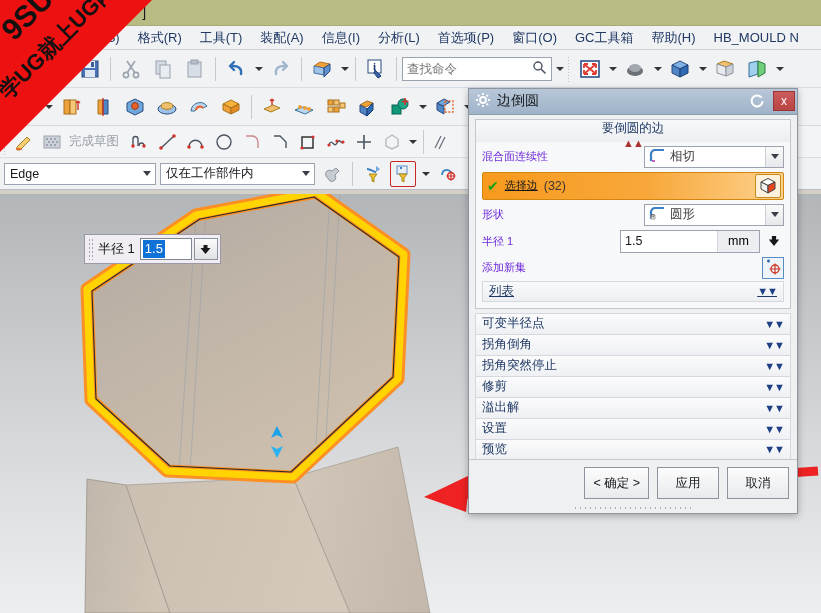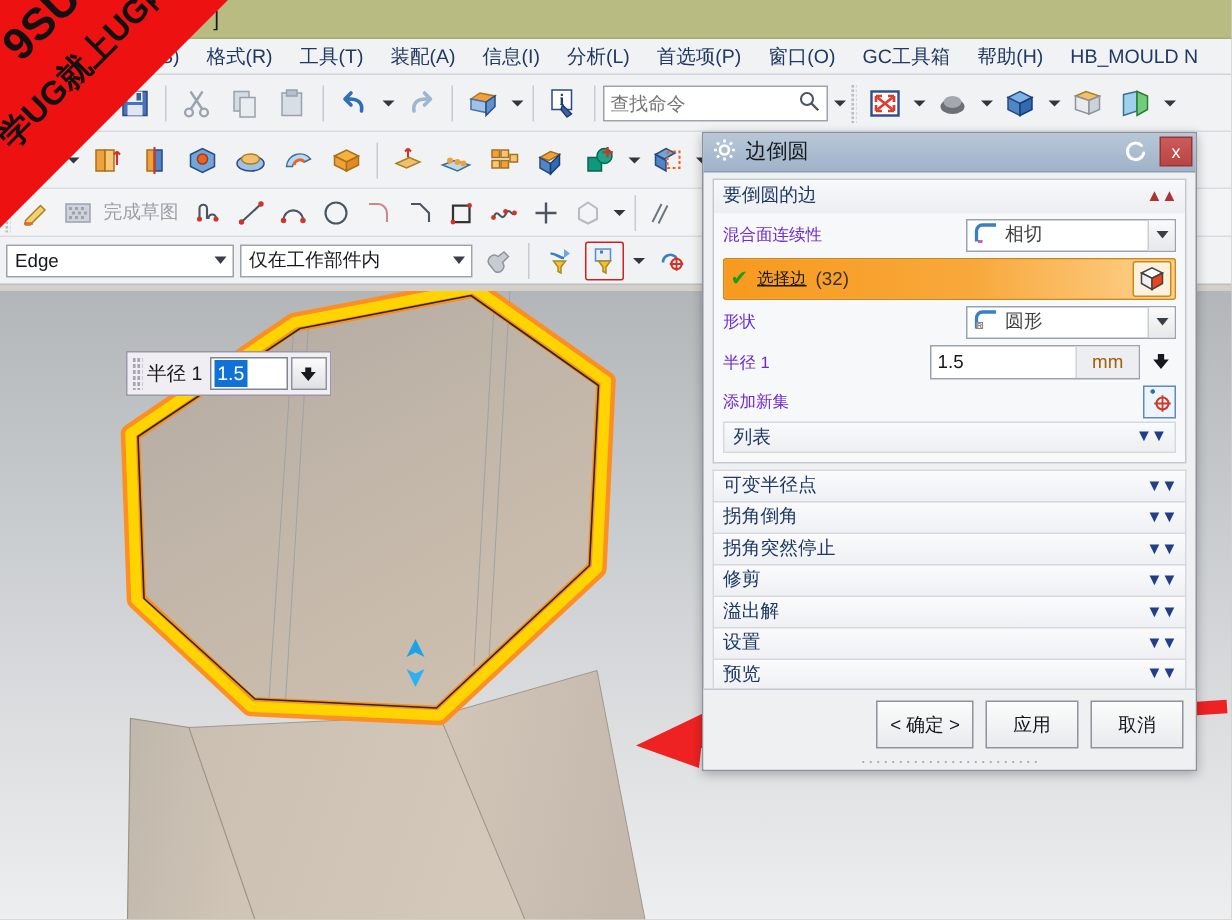--- a/index.html
+++ b/index.html
@@ -136,21 +136,21 @@
     border:1px solid #9d3434; color:#fff; font-size:12px;
     display:flex; align-items:center; justify-content:center; cursor:default;
   }
   .dlg-body { flex:1 1 auto; padding:4px 6px 0 6px; overflow:hidden;}
   .group {
     border:1px solid #c3c8cf; background:#f7f8f9; margin-bottom:4px;
   }
   .group-head {
     height:22px; display:flex; align-items:center; justify-content:space-between;
     padding:0 6px; background:linear-gradient(#f7f8fa,#eceef1);
-    font-size:12.5px; color:#1f3864; cursor:default;
+    font-size:12.5px; color:#1f3864; cursor:default;flex-direction:column;
   }
   .chev-up, .chev-dn { font-size:11px; letter-spacing:-1px; font-weight:bold;}
   .chev-up { color:#a33; }
   .chev-dn { color:#1f3f87; }
   .group-inner { padding:4px 6px 6px 6px; }
 
   .row { display:flex; align-items:center; margin-bottom:4px; }
   .row .lbl { font-size:11px; color:#6d28d9; flex:1 1 auto; white-space:nowrap;}
   .dcombo {
     width:140px; height:22px; background:#fff; border:1px solid #9aa3ae;
@@ -176,34 +176,34 @@
     position:absolute; right:2px; top:1px; width:26px; height:24px;
     background:#fdf1dc; border:1px solid #c98a1c; border-radius:2px;
     display:flex; align-items:center; justify-content:center;
   }
 
   .num-field {
     width:140px; height:23px; background:#fff; border:1px solid #9aa3ae;
     display:flex; align-items:center; flex:0 0 auto;
   }
   .num-field .v { flex:1 1 auto; font-size:12.5px; color:#15171b; padding-left:4px;}
-  .num-field .u { width:42px; font-size:12.5px; color:#a16207; text-align:center;
+  .num-field .u { width:42px; font-size:12.5px; color:#000000; text-align:center;
     background:#eceef1; border-left:1px solid #d2d6dc; line-height:21px; height:21px;}
   .num-spin { width:20px; height:23px; margin-left:4px; display:flex;
     align-items:center; justify-content:center; flex:0 0 auto;}
 
   .addset-btn {
     width:22px; height:22px; background:#eef4fb; border:1px solid #5a8cc4;
     display:flex; align-items:center; justify-content:center; flex:0 0 auto;
   }
 
   .sub-head {
     height:21px; background:linear-gradient(#f9fafb,#eceef1);
     border:1px solid #d5d9df; display:flex; align-items:center;
-    justify-content:space-between; padding:0 6px; font-size:12.5px; color:#1f3864;
+    justify-content:space-between; padding:0 6px; font-size:12.5px; color:#1f3864;text-decoration:underline;
   }
 
   .collapsed-list { margin-top:2px; }
   .collapsed-item {
     height:21px; background:linear-gradient(#fbfbfc,#eef0f3);
     border:1px solid #d5d9df; border-bottom:none;
     display:flex; align-items:center; justify-content:space-between;
     padding:0 6px; font-size:12.5px; color:#1f3864; cursor:default;
   }
   .collapsed-item:last-child { border-bottom:1px solid #d5d9df; }

